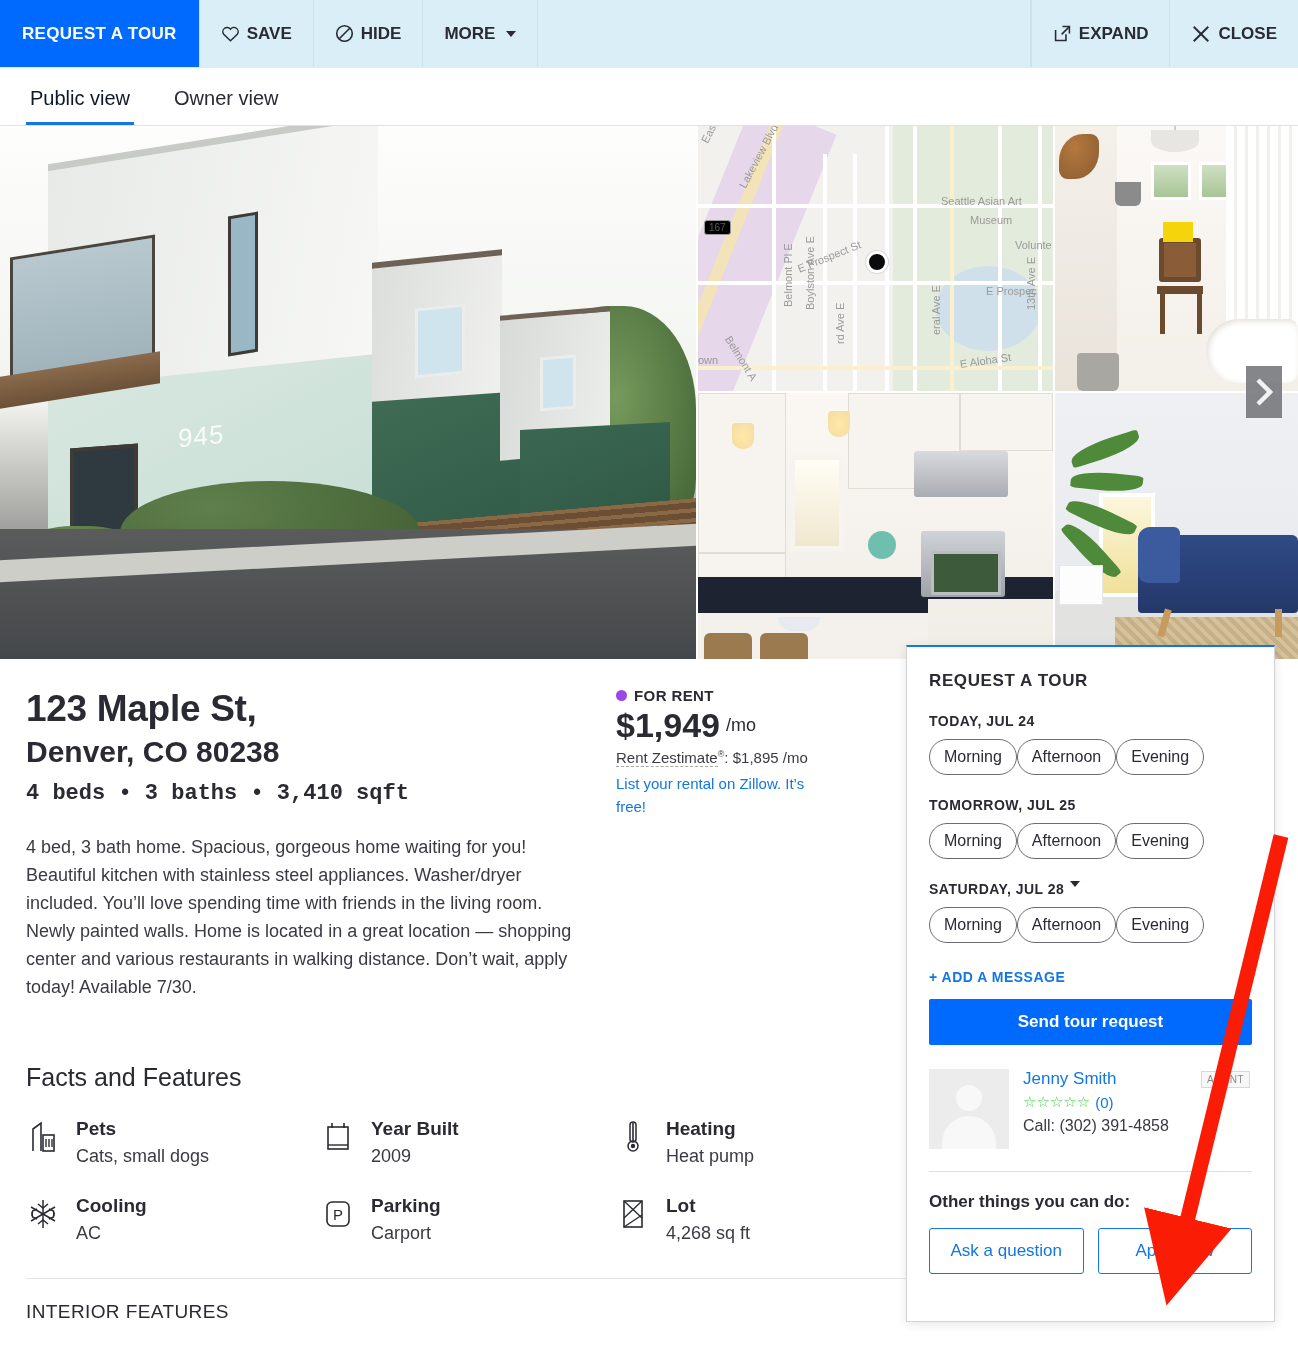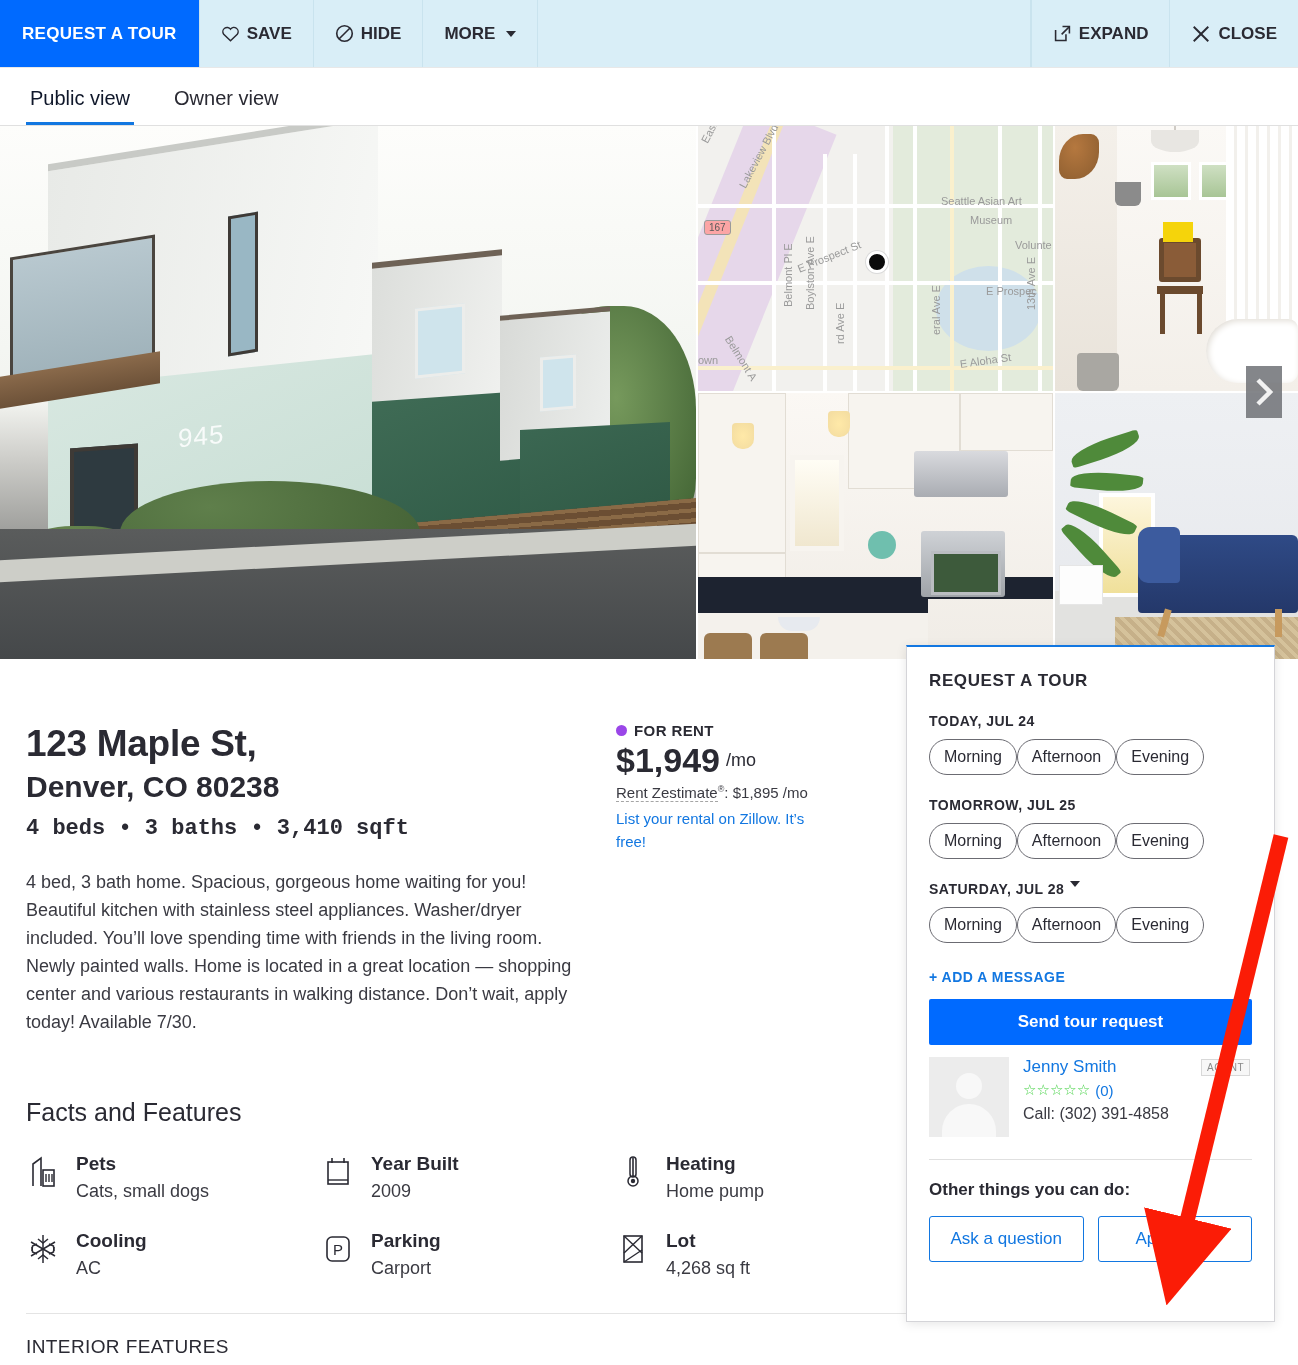--- a/index.html
+++ b/index.html
@@ -214,21 +214,21 @@
   .mroad.y { background: #faf0cd; }
   .map-label {
     position: absolute;
     color: #9a9a9a; font-size: 11px;
     font-family: "Liberation Sans", sans-serif;
     white-space: nowrap;
   }
   .map-shield {
     position: absolute; left: 6px; top: 94px;
     border: 1px solid #9a9a9a; border-radius: 3px;
-    background: #fca5a5; color: #5a5a5a; font-size: 10px;
+    background: #000000; color: #5a5a5a; font-size: 10px;
     padding: 1px 4px;
   }
   .map-pin {
     position: absolute; left: 168px; top: 125px;
     width: 22px; height: 22px; border-radius: 50%;
     background: #0b0b0b; border: 3px solid #fff;
     box-shadow: 0 0 0 1px #d9d9d9;
   }
 
   
@@ -272,21 +272,21 @@
   .lv-rug { position: absolute; left: 60px; bottom: 0; width: 185px; height: 42px; background: repeating-linear-gradient(45deg,#d5c29b 0 4px,#c6b089 4px 8px); }
   .lv-sofa { position: absolute; right: 0px; bottom: 46px; width: 160px; height: 78px; background: linear-gradient(#2f4a86,#24386a); border-radius: 10px 6px 4px 4px; }
   .lv-sofa:before { content:""; position:absolute; left:0; top:-8px; width:42px; height:56px; background:#3c5b9e; border-radius:12px 6px 4px 10px; }
   .lv-leg { position: absolute; bottom: 22px; width: 7px; height: 28px; background: #c79a5e; }
   .lv-art { position: absolute; left: 44px; bottom: 62px; width: 56px; height: 104px; background: linear-gradient(#fdf6dd,#f0e09a); border: 4px solid #fff; }
   .lv-plant { position: absolute; left: 2px; bottom: 60px; width: 78px; height: 150px; }
   .lv-frond { position: absolute; width: 72px; height: 18px; background: #4f8a3a; border-radius: 60% 10% 60% 10%; transform-origin: left center; }
   .lv-pot { position: absolute; left: 4px; bottom: 54px; width: 44px; height: 40px; background: #fdfdfd; border: 1px solid #e6e6e6; }
 
   
-  .content { display: flex; padding: 28px 26px 0 26px; margin-top: 35px; }
+  .content { display: flex; padding: 28px 26px 0 26px; }
   .left-col { width: 560px; }
   .h-addr {
     font-size: 37px; font-weight: bold; line-height: 1.18; margin: 0;
     letter-spacing: -.3px;
   }
   .h-addr2 { font-size: 30px; font-weight: bold; line-height: 1.28; margin: 2px 0 0 0; }
   .h-stats { font-size: 22px; font-weight: bold; margin-top: 10px; font-family: Liberation Mono, monospace; }
   .desc { font-size: 18px; line-height: 1.55; color: #3a3a42; margin-top: 28px; }
 
   .right-col { margin-left: 30px; width: 320px; }
@@ -336,21 +336,21 @@
     padding: 8px 14px; font-size: 16px; color: #2a2a33;
     background: #fff; cursor: pointer; white-space: nowrap;
   }
   .addmsg { color: #1277e1; font-weight: bold; font-size: 14px; letter-spacing: .5px; margin-top: 26px; cursor: pointer; }
   .sendbtn {
     display: block; width: 100%; margin-top: 14px;
     background: #006aff; color: #fff; border: none;
     font-size: 17px; font-weight: bold; padding: 13px 0;
     cursor: pointer; border-radius: 2px;
   }
-  .agent { display: flex; gap: 14px; margin-top: 12px; position: relative; }
+  .agent { display: flex; gap: 14px; margin-top: 24px; position: relative; }
   .avatar { width: 80px; height: 80px; background: #ececec; flex: 0 0 80px; position: relative; overflow: hidden; }
   .avatar .head { position: absolute; left: 27px; top: 16px; width: 26px; height: 26px; border-radius: 50%; background: #f8f8f8; }
   .avatar .body { position: absolute; left: 13px; top: 47px; width: 54px; height: 34px; border-radius: 28px 28px 0 0; background: #f8f8f8; }
   .agent-name { color: #1277e1; font-size: 17px; cursor: pointer; }
   .stars { margin-top: 4px; font-size: 15px; color: #4bd34b; letter-spacing: 0px; display: flex; align-items: center; gap: 5px; }
   .stars .cnt { color: #1277e1; }
   .agent-call { font-size: 16px; color: #3a3a42; margin-top: 6px; }
   .agent-badge {
     position: absolute; right: 2px; top: 2px;
     border: 1px solid #d8d8d8; background: #f7f7f7;
@@ -627,21 +627,21 @@
       <span class="ficon">
         <svg width="18" height="34" viewBox="0 0 18 34">
             <path d="M9 3v18" stroke="#2a2a33" stroke-width="1.6" fill="none"></path>
             <rect x="6" y="2" width="6" height="20" rx="3" fill="none" stroke="#2a2a33" stroke-width="1.5"></rect>
             <circle cx="9" cy="26" r="5" fill="none" stroke="#2a2a33" stroke-width="1.5"></circle>
             <circle cx="9" cy="26" r="2.2" fill="#2a2a33"></circle>
           </svg>
       </span>
       <div>
         <div class="flabel">Heating</div>
-        <div class="fval">Home pump</div>
+        <div class="fval">Heat pump</div>
       </div>
     </div>
 
     <div class="fact">
       <span class="ficon">
         <svg width="30" height="32" viewBox="0 0 30 32">
             <g stroke="#2a2a33" stroke-width="1.5" fill="none">
               <line x1="15" y1="2" x2="15" y2="30"></line>
               <line x1="3" y1="9" x2="27" y2="23"></line>
               <line x1="27" y1="9" x2="3" y2="23"></line>

